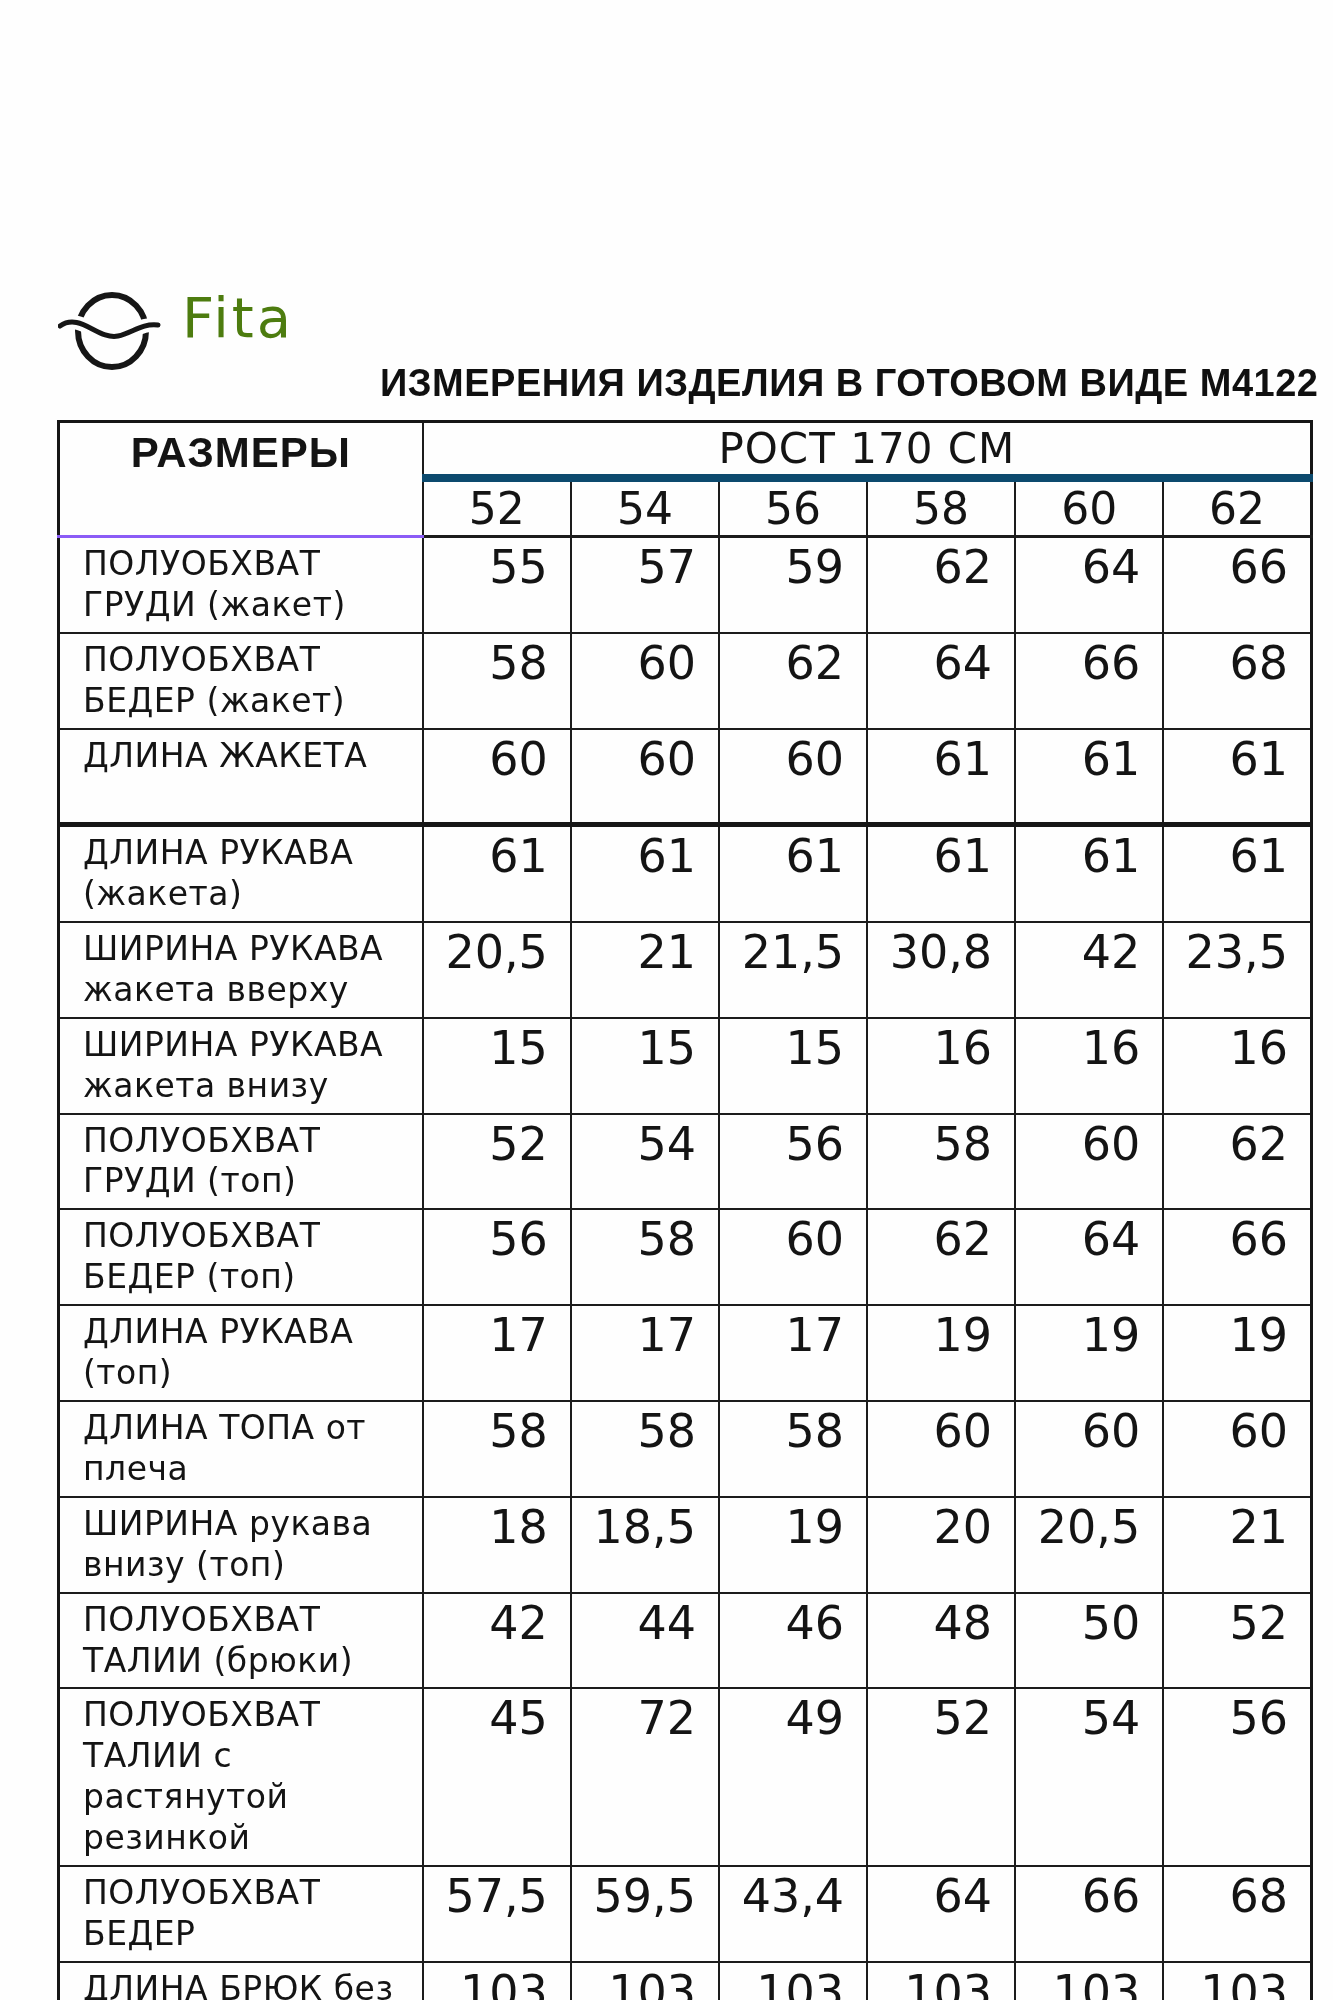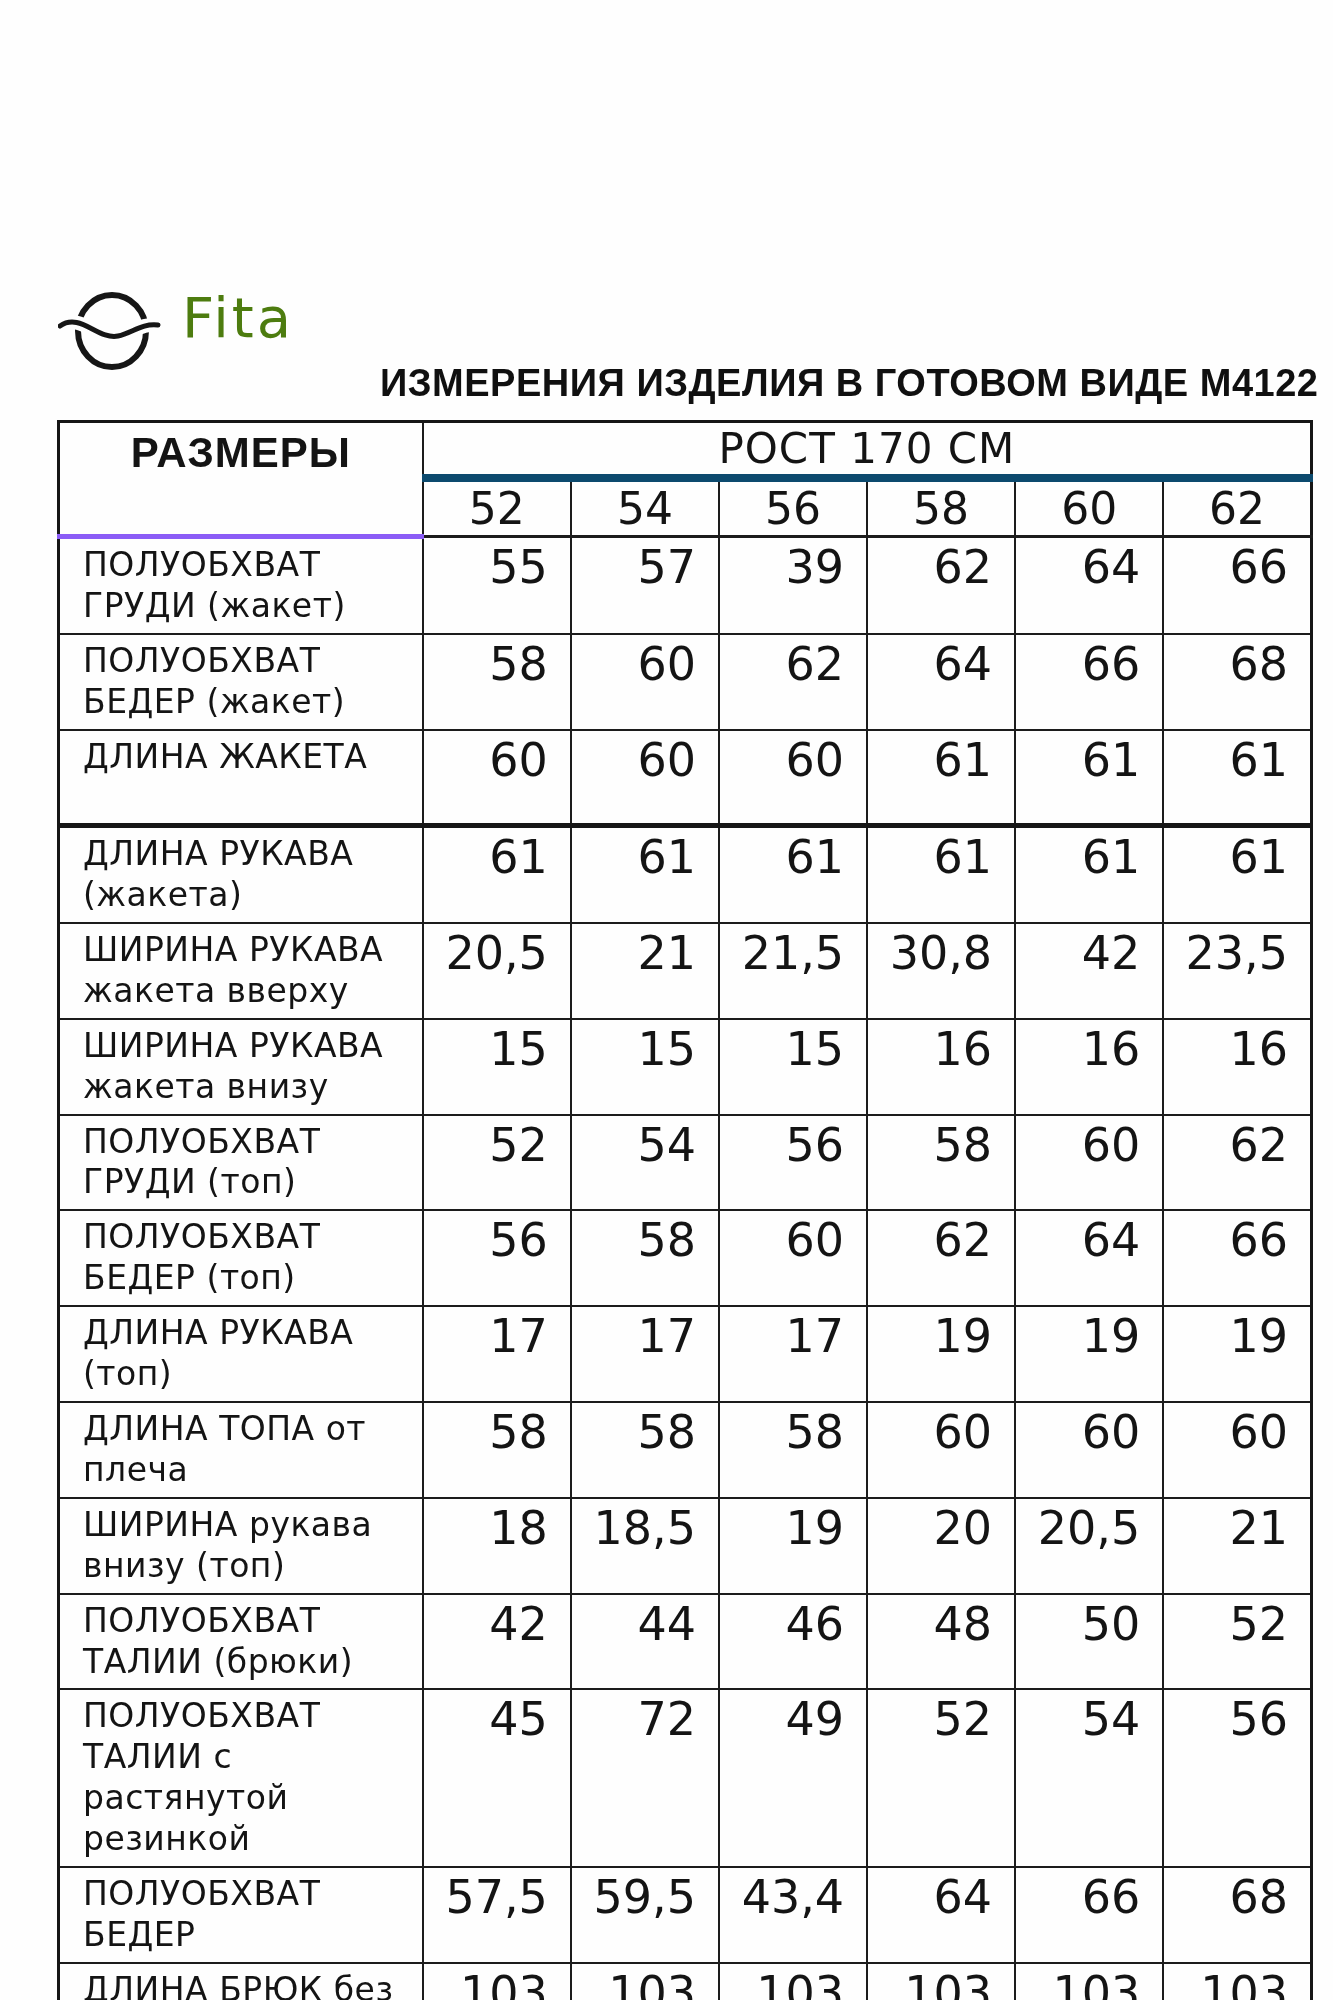--- a/index.html
+++ b/index.html
@@ -74,21 +74,21 @@
   table.size-table { border: 3px solid #161616; }
 
   th.corner-header {
     vertical-align: top;
     text-align: center;
     padding-top: 6px;
     font-family: "Liberation Sans", sans-serif;
     font-size: 42px;
     font-weight: 700;
     letter-spacing: 1px;
-    border-bottom: 5px solid #8b5cf6;
+    border-bottom: 3px solid #8b5cf6;
   }
   tr.group-row { height: 48px; }
   th.group-header {
     text-align: center;
     vertical-align: middle;
     font-weight: 400;
     font-size: 42px;
     letter-spacing: 1px;
     border-bottom: 8px solid #0c4a6e;
   }
@@ -167,21 +167,21 @@
           <th>60</th>
           <th>62</th>
         </tr>
     </thead>
     <tbody id="table-body">
         <tr class="measurement-row">
           <th class="row-label">ПОЛУОБХВАТ
 ГРУДИ (жакет)</th>
           <td class="value-cell">55</td>
           <td class="value-cell">57</td>
-          <td class="value-cell">39</td>
+          <td class="value-cell">59</td>
           <td class="value-cell">62</td>
           <td class="value-cell">64</td>
           <td class="value-cell">66</td>
         </tr>
         <tr class="measurement-row">
           <th class="row-label">ПОЛУОБХВАТ
 БЕДЕР (жакет)</th>
           <td class="value-cell">58</td>
           <td class="value-cell">60</td>
           <td class="value-cell">62</td>

